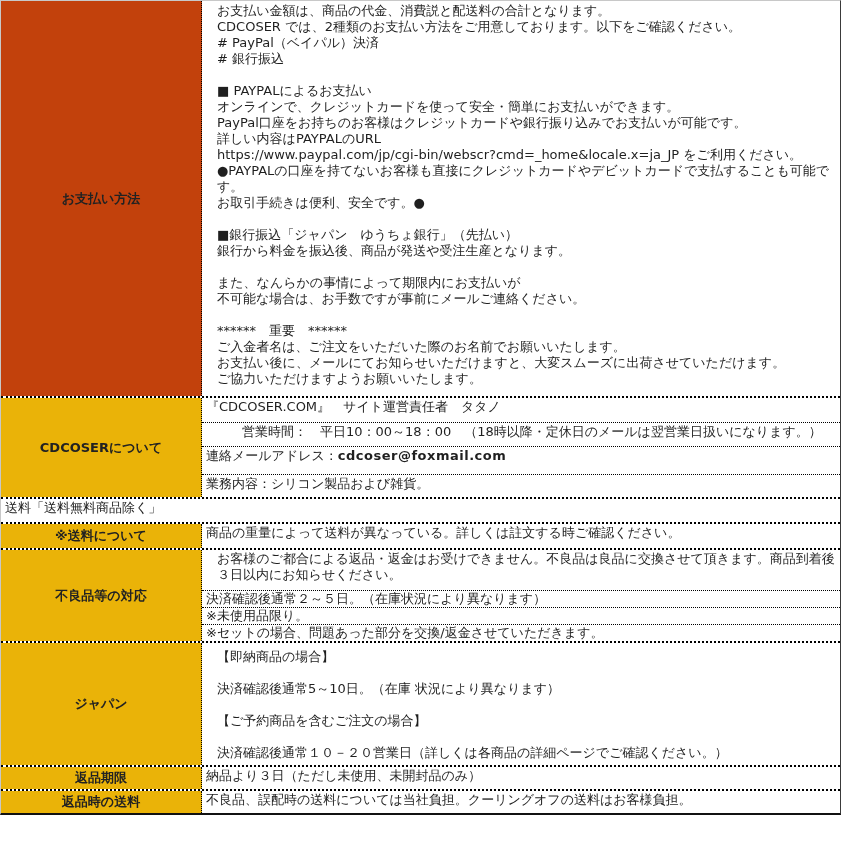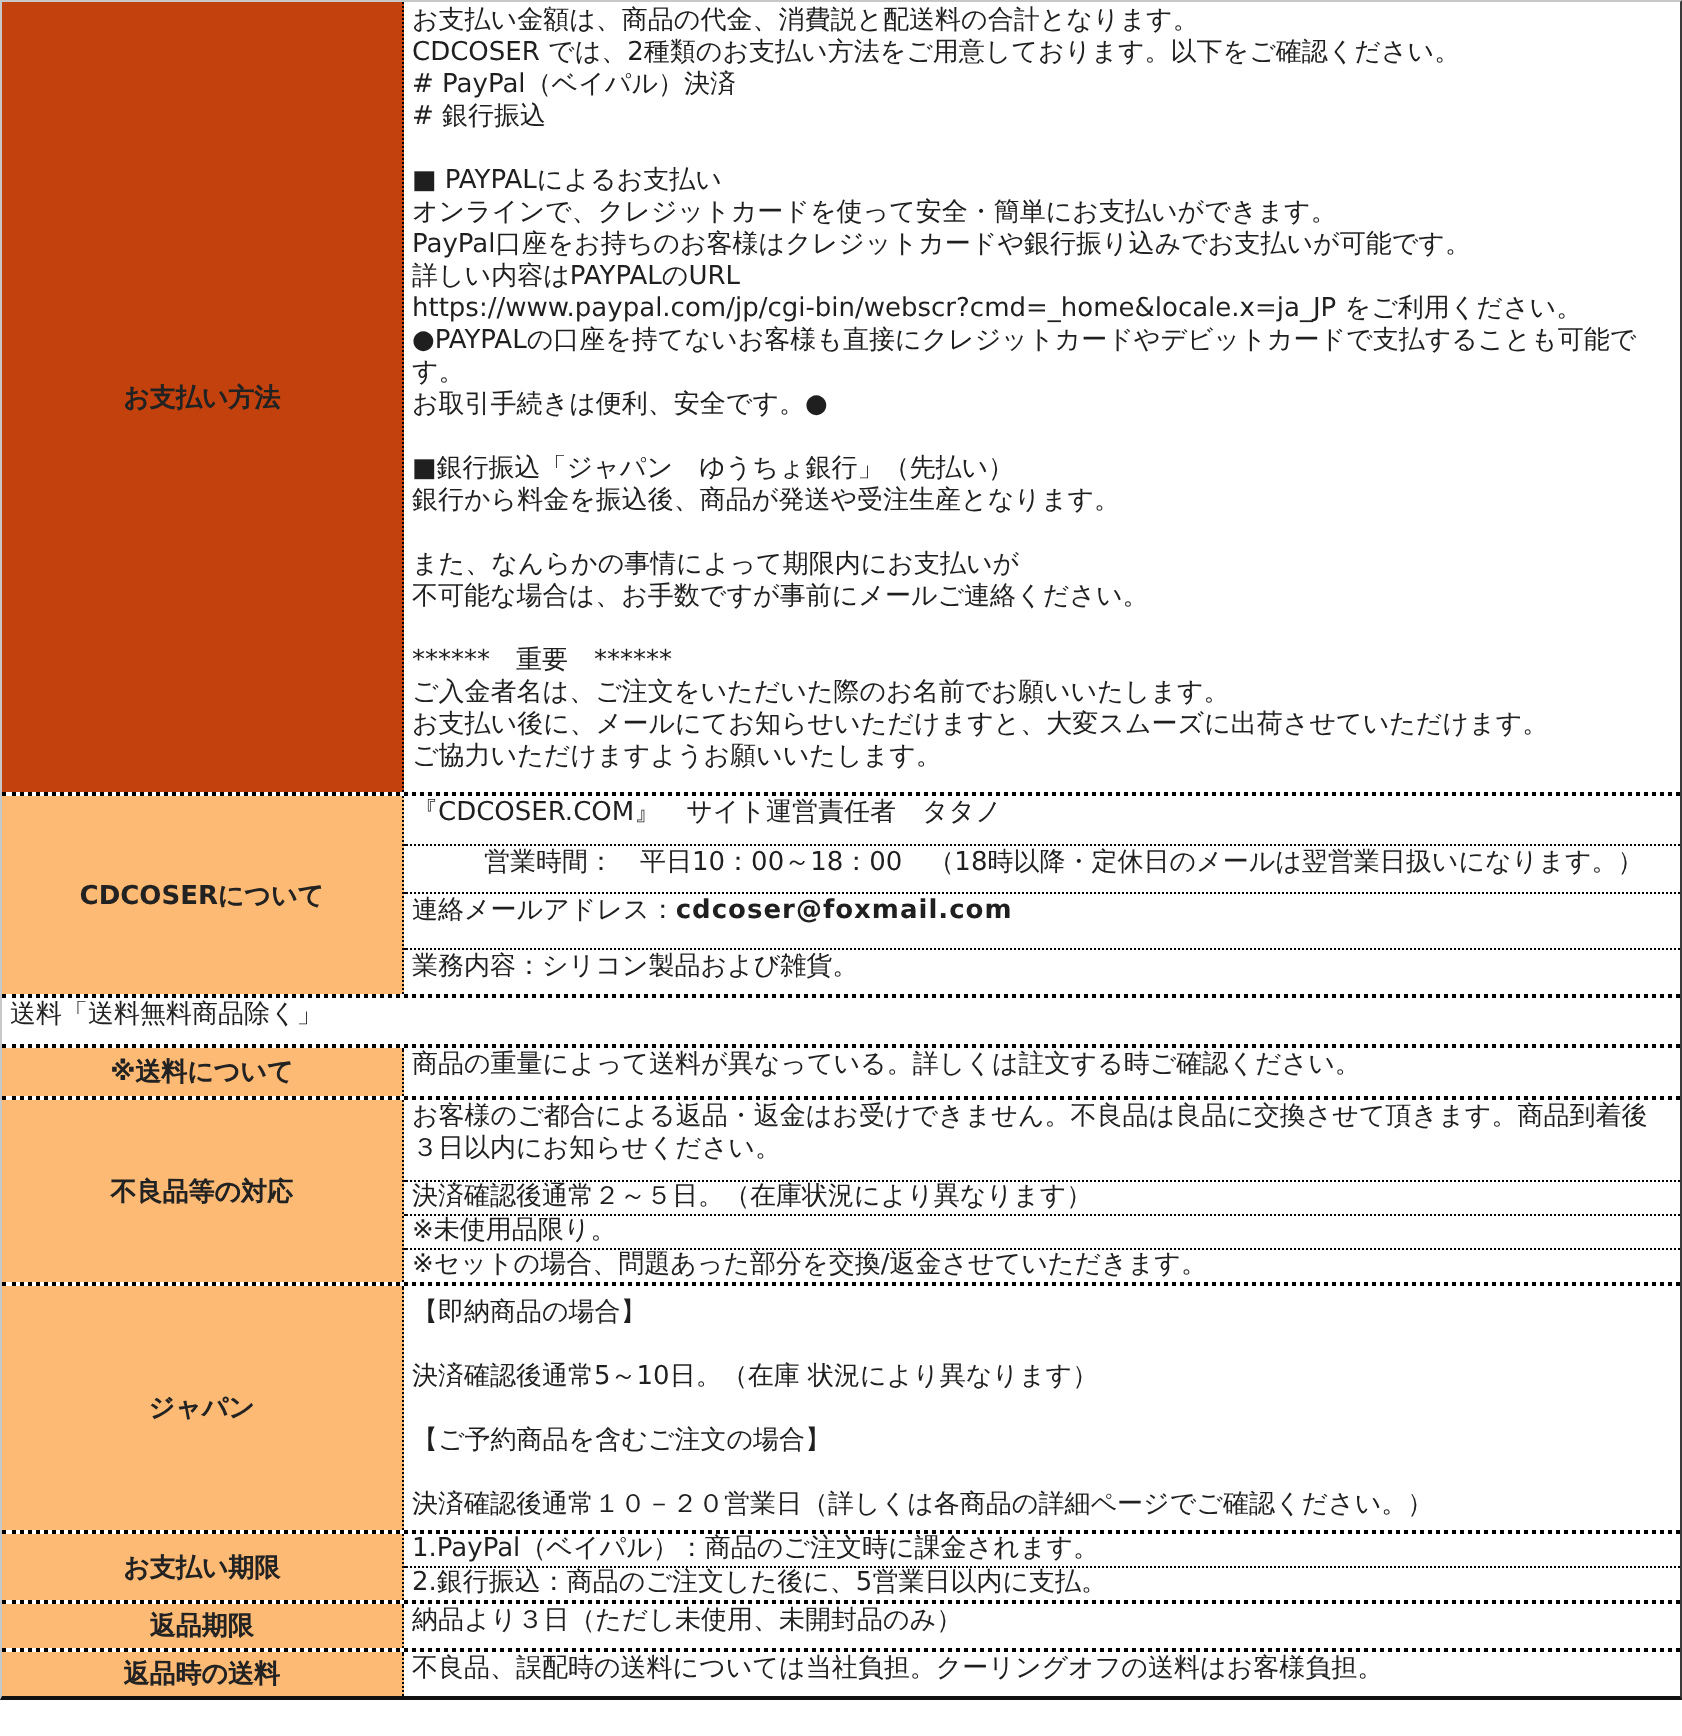--- a/index.html
+++ b/index.html
@@ -13,35 +13,35 @@
     border-bottom:2px solid #111111;
     background:#ffffff;
   }
   .sec{display:flex;align-items:stretch;}
   .sec + .sec{border-top:2px dotted #000;}
   .hd{
     flex:0 0 201px;width:201px;box-sizing:border-box;
     display:flex;align-items:center;justify-content:center;
     text-align:center;
     font-size:13px;font-weight:bold;color:#222;
-    background:#fdba74;
+    background:#eab308;
     border-right:1px dotted #000;
     padding:2px 4px;
   }
   .sec-payment .hd{background:#c2410c;}
   .bd{flex:1 1 auto;display:flex;flex-direction:column;min-width:0;}
   .sub{
     box-sizing:border-box;
     display:flex;align-items:flex-start;
     padding:1px 4px;
     font-size:13px;line-height:16px;
   }
   .sub + .sub{border-top:1px dotted #000;}
   .txt{white-space:pre-wrap;word-break:break-word;}
-  .top{align-items:flex-start;}
+  .top{align-items:flex-start;margin-left:11px;}
   .email{font-weight:bold;letter-spacing:0.5px;}
 </style>
 </head>
 <body>
 
 <div class="sheet">
 
   <div class="sec sec-payment">
     <div class="hd">
       <span>お支払い方法</span>
@@ -145,33 +145,20 @@
 
 決済確認後通常5～10日。（在庫 状況により異なります）
 
 【ご予約商品を含むご注文の場合】
 
 決済確認後通常１０－２０営業日（詳しくは各商品の詳細ページでご確認ください。）</span>
       </div>
     </div>
   </div>
 
-  <div class="sec">
-    <div class="hd">
-      <span>お支払い期限</span>
-    </div>
-    <div class="bd">
-      <div class="sub" style="min-height:16px;padding-top:0;padding-bottom:0;">
-        <span class="txt">1.PayPal（ベイパル）：商品のご注文時に課金されます。</span>
-      </div>
-      <div class="sub" style="min-height:15px;padding-top:0;padding-bottom:0;">
-        <span class="txt">2.銀行振込：商品のご注文した後に、5営業日以内に支払。</span>
-      </div>
-    </div>
-  </div>
 
   <div class="sec">
     <div class="hd">
       <span>返品期限</span>
     </div>
     <div class="bd">
       <div class="sub" style="min-height:21px;">
         <span class="txt">納品より３日（ただし未使用、未開封品のみ）</span>
       </div>
     </div>

